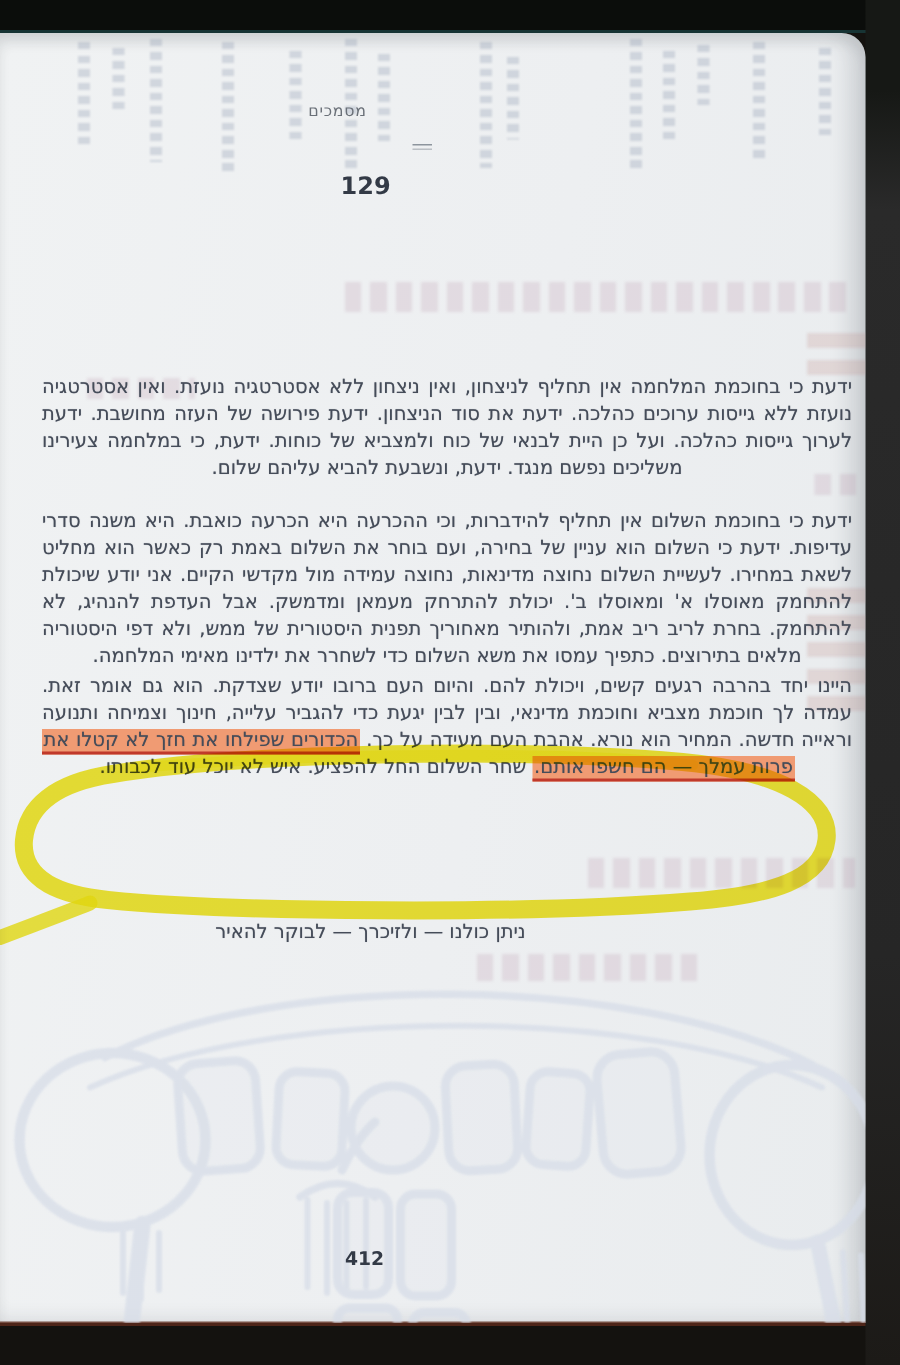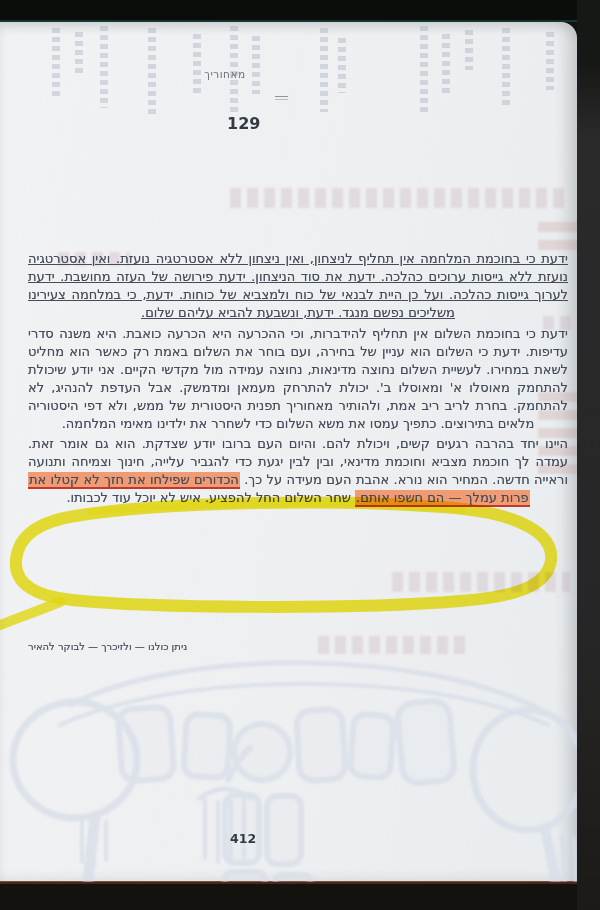--- a/index.html
+++ b/index.html
@@ -36,28 +36,28 @@
   .doc-title{position:absolute;left:40px;top:130px;width:520px;text-align:center;direction:rtl;
         font-size:15.5px;line-height:25px;font-weight:bold;color:#2c3340;
         text-shadow:0 0 .5px rgba(44,51,64,.55);}
   .doc-date{position:absolute;left:27px;top:200px;width:130px;direction:rtl;text-align:left;
         font-size:11.5px;color:#3f4654;border-bottom:1px solid rgba(120,128,140,.25);padding-bottom:2px;}
   .body-text{position:absolute;left:28px;top:228px;width:540px;direction:rtl;z-index:3;
         font-size:13px;line-height:18px;color:#454c59;text-align:justify;
         text-shadow:0 0 .5px rgba(69,76,89,.55);}
   .body-text p{margin:0;text-align:justify;text-align-last:center;}
   .body-text p.p1{margin-bottom:14px;}
-  .body-text p.p2{margin-bottom:3px;text-decoration:underline;}
+  .body-text p.p2{margin-bottom:17px;}
   .body-text p.p3{margin-bottom:2px;}
   .hl{background:var(--text-highlight,#f09b73);
       border-bottom:2.5px solid var(--underline-red,#c0392b);
       padding:0 1px;
       -webkit-box-decoration-break:clone;box-decoration-break:clone;}
-  .signoff{position:absolute;left:28px;top:592px;width:438px;direction:rtl;text-align:left;z-index:3;
-      font-size:10px;color:#454c59;text-shadow:0 0 .5px rgba(69,76,89,.5);margin-top:27px;}
+  .signoff{position:absolute;left:28px;top:592px;width:438px;direction:rtl;text-align:center;z-index:3;
+      font-size:13px;color:#454c59;text-shadow:0 0 .5px rgba(69,76,89,.5);}
   .page-number{position:absolute;left:230px;top:809px;width:60px;text-align:left;
       font-size:12.5px;font-weight:bold;color:#333a46;z-index:3;}
   
   .marker{position:absolute;left:0;top:472px;width:580px;height:162px;z-index:5;
       mix-blend-mode:multiply;filter:blur(.4px);pointer-events:none;}
   
   .watermark{position:absolute;left:0;top:608px;width:577px;height:252px;z-index:1;
       opacity:.75;filter:blur(.8px);pointer-events:none;}
 </style>
 </head>
@@ -90,21 +90,21 @@
     <div>
       <div class="bpink" style="left:230px;top:166px;width:340px;height:20px"></div>
       <div class="bpink v" style="left:538px;top:200px;width:44px;height:36px"></div>
       <div class="bpink" style="left:58px;top:230px;width:72px;height:14px"></div>
       <div class="bpink" style="left:543px;top:294px;width:30px;height:14px"></div>
       <div class="bpink v" style="left:538px;top:370px;width:40px;height:90px"></div>
       <div class="bpink" style="left:392px;top:550px;width:178px;height:20px"></div>
       <div class="bpink" style="left:318px;top:614px;width:150px;height:18px"></div>
     </div>
 
-    <div class="section-header">מאחוריך</div>
+    <div class="section-header">מסמכים</div>
     <div class="dash-mark"></div>
     <div class="doc-number">129</div>
 
 
 
     <div class="body-text">
       <p class="p2">ידעת כי בחוכמת המלחמה אין תחליף לניצחון, ואין ניצחון ללא אסטרטגיה נועזת. ואין אסטרטגיה נועזת ללא גייסות ערוכים כהלכה. ידעת את סוד הניצחון. ידעת פירושה של העזה מחושבת. ידעת לערוך גייסות כהלכה. ועל כן היית לבנאי של כוח ולמצביא של כוחות. ידעת, כי במלחמה צעירינו משליכים נפשם מנגד. ידעת, ונשבעת להביא עליהם שלום.</p>
       <p class="p3">ידעת כי בחוכמת השלום אין תחליף להידברות, וכי ההכרעה היא הכרעה כואבת. היא משנה סדרי עדיפות. ידעת כי השלום הוא עניין של בחירה, ועם בוחר את השלום באמת רק כאשר הוא מחליט לשאת במחירו. לעשיית השלום נחוצה מדינאות, נחוצה עמידה מול מקדשי הקיים. אני יודע שיכולת להתחמק מאוסלו א' ומאוסלו ב'. יכולת להתרחק מעמאן ומדמשק. אבל העדפת להנהיג, לא להתחמק. בחרת לריב ריב אמת, ולהותיר מאחוריך תפנית היסטורית של ממש, ולא דפי היסטוריה מלאים בתירוצים. כתפיך עמסו את משא השלום כדי לשחרר את ילדינו מאימי המלחמה.</p>
       <p class="p4"><span>היינו יחד בהרבה רגעים קשים, ויכולת להם. והיום העם ברובו יודע שצדקת. הוא גם אומר זאת. עמדה לך חוכמת מצביא וחוכמת מדינאי, ובין לבין יגעת כדי להגביר עלייה, חינוך וצמיחה ותנועה וראייה חדשה. המחיר הוא נורא. אהבת העם מעידה על כך. </span><span class="hl">הכדורים שפילחו את חזך לא קטלו את פרות עמלך — הם חשפו אותם.</span><span> שחר השלום החל להפציע. איש לא יוכל עוד לכבותו.</span></p>
     </div>

